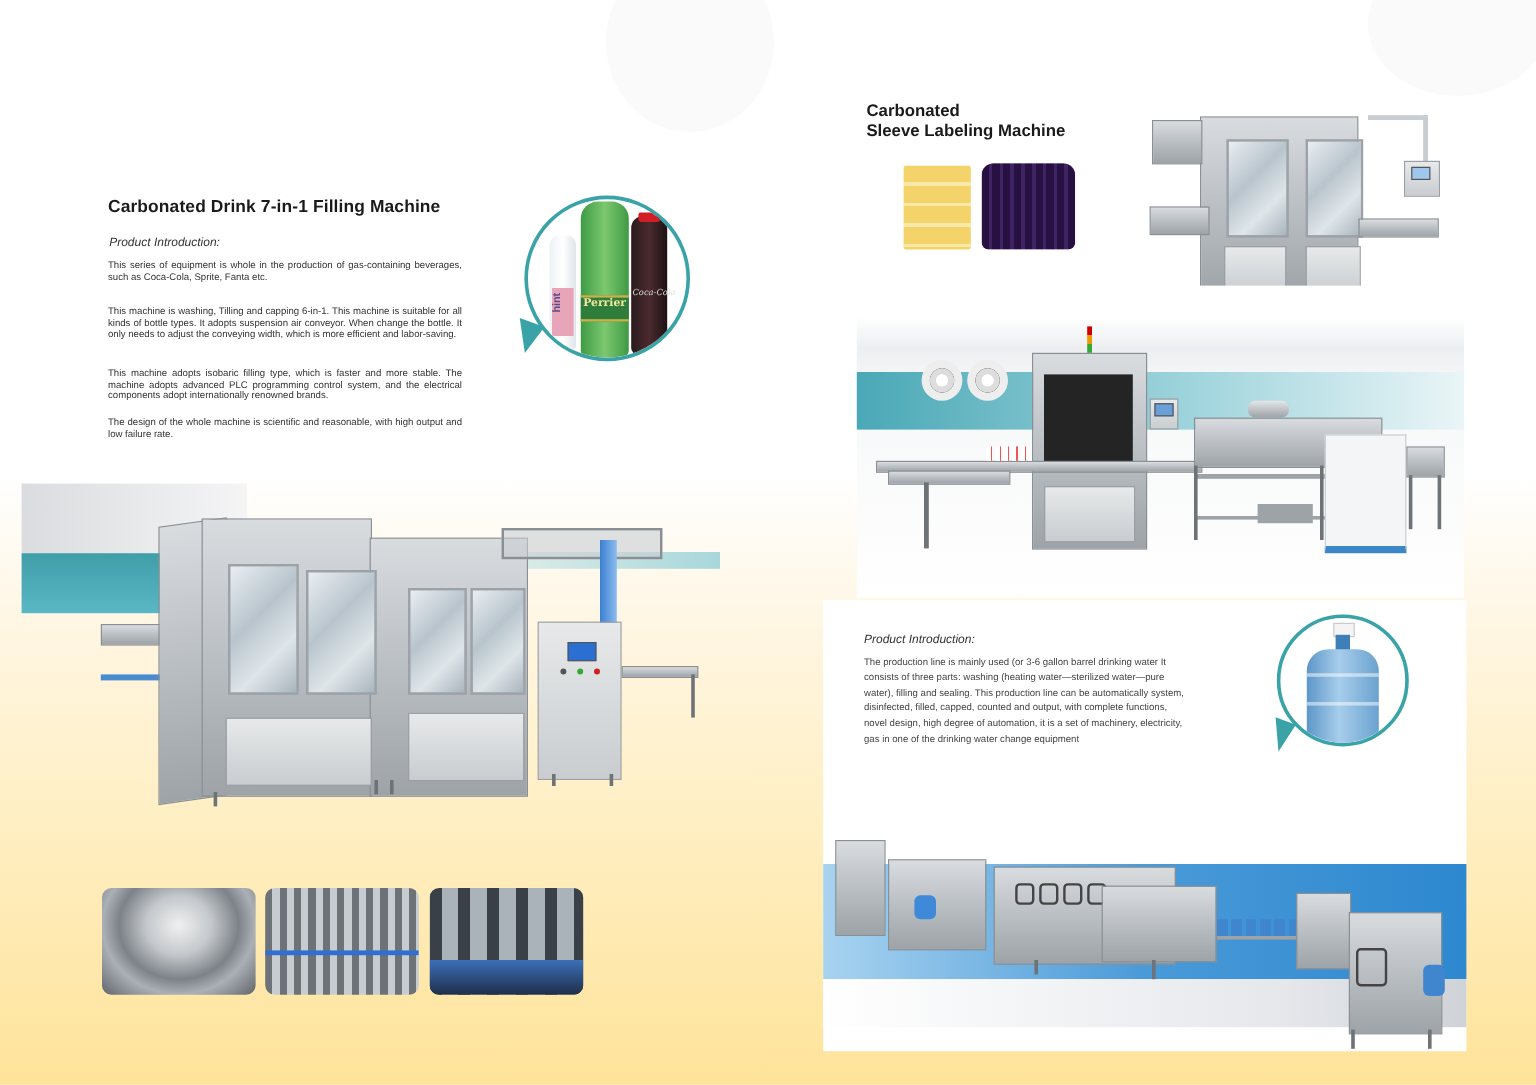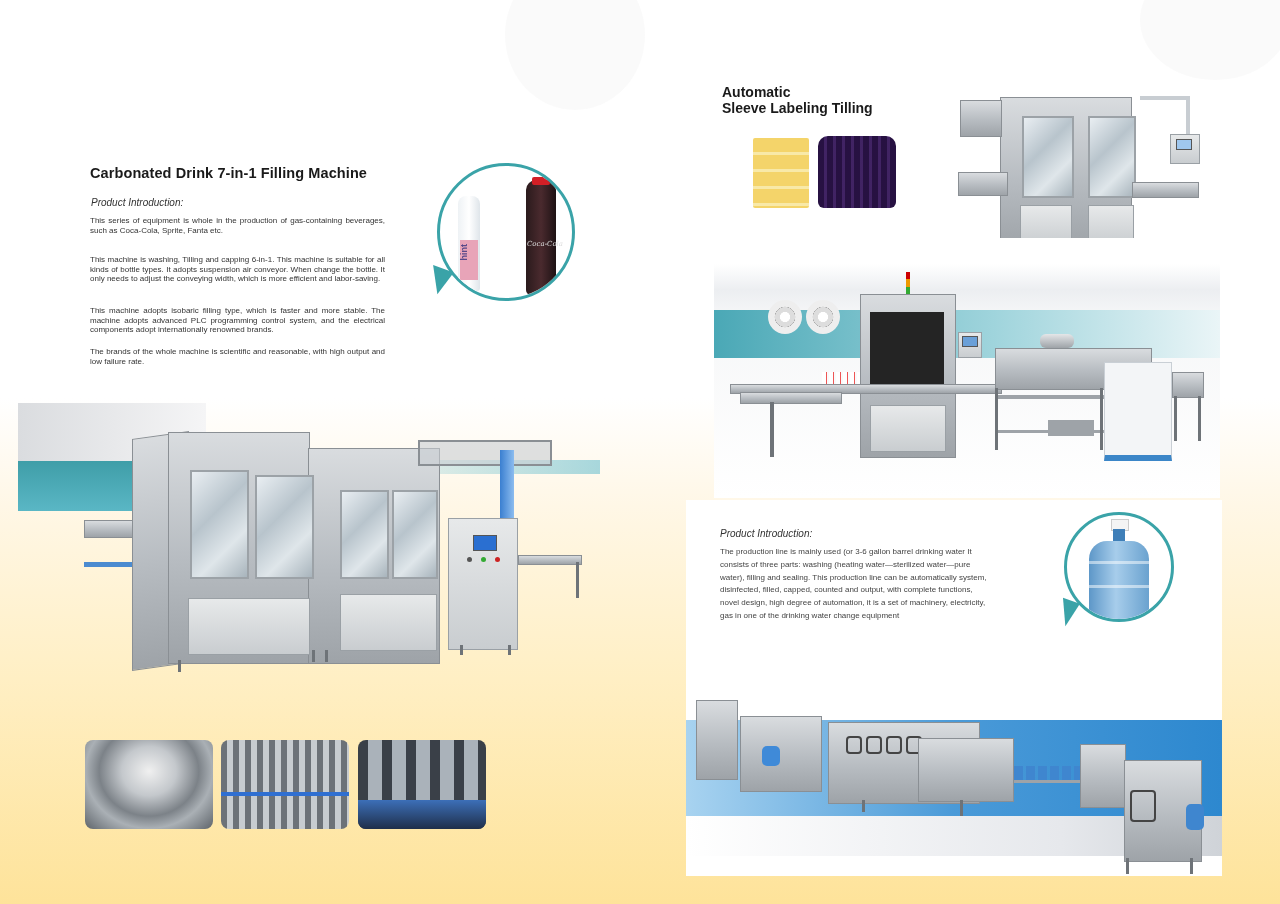--- a/index.html
+++ b/index.html
@@ -31,31 +31,35 @@
 <body>
 
 <div class="ghost" style="left:505px;top:-40px;width:140px;height:150px;"></div>
 <div class="ghost" style="left:1140px;top:-40px;width:150px;height:120px;"></div>
 
 <h1 class="title">Carbonated Drink 7-in-1 Filling Machine</h1>
 <div class="intro-label" style="left:91px;top:197px;">Product Introduction:</div>
 <p class="para" style="left:90px;top:216px;width:295px;">This series of equipment is whole in the production of gas-containing beverages, such as Coca-Cola, Sprite, Fanta etc.</p>
 <p class="para" style="left:90px;top:255px;width:295px;">This machine is washing, Tilling and capping 6-in-1. This machine is suitable for all kinds of bottle types. It adopts suspension air conveyor. When change the bottle. It only needs to adjust the conveying width, which is more efficient and labor-saving.</p>
 <p class="para" style="left:90px;top:306px;width:295px;">This machine adopts isobaric filling type, which is faster and more stable. The machine adopts advanced PLC programming control system, and the electrical components adopt internationally renowned brands.</p>
-<p class="para" style="left:90px;top:347px;width:295px;">The brands of the whole machine is scientific and reasonable, with high output and low failure rate.</p>
+<p class="para" style="left:90px;top:347px;width:295px;">The design of the whole machine is scientific and reasonable, with high output and low failure rate.</p>
 
 <div>
   <div class="tail" style="left:428px;top:268px;border-left:14px solid transparent;border-right:8px solid transparent;border-top:26px solid #3aa3a8;transform:rotate(20deg);"></div>
   <div class="bubble" style="left:437px;top:163px;width:132px;height:132px;">
 
     <div class="abs" style="left:18px;top:30px;width:22px;height:95px;background:linear-gradient(90deg,#eef2f5,#ffffff,#dfe5ea);border-radius:8px 8px 3px 3px;">
       <div class="abs" style="left:2px;top:44px;width:18px;height:40px;background:#e8a4b8;"></div>
       <div class="abs" style="left:1px;top:48px;font-size:9px;font-weight:bold;color:#5a4a8a;writing-mode:vertical-rl;transform:rotate(180deg);">hint</div>
     </div>
 
+    <div class="abs" style="left:44px;top:2px;width:40px;height:130px;background:linear-gradient(90deg,#3e9b45,#7cc86f,#3f9a44);border-radius:14px 14px 6px 6px;">
+      <div class="abs" style="left:0;top:78px;width:40px;height:18px;background:#2f7d3a;border-top:2px solid #c9b24a;border-bottom:2px solid #c9b24a;"></div>
+      <div class="abs" style="left:2px;top:80px;font-size:9px;font-weight:bold;color:#f2e6a0;font-family:'DejaVu Serif',serif;">Perrier</div>
+    </div>
 
     <div class="abs" style="left:86px;top:14px;width:30px;height:115px;background:linear-gradient(90deg,#2a1a1c,#4a2a2e,#1e1214);border-radius:10px 10px 5px 5px;">
       <div class="abs" style="left:6px;top:-3px;width:18px;height:8px;background:#d21f26;border-radius:2px;"></div>
       <div class="abs" style="left:1px;top:60px;font-size:7px;font-style:italic;color:#ddd;font-family:'DejaVu Serif',serif;white-space:nowrap;">Coca-Cola</div>
     </div>
   </div>
 </div>
 
 <div class="band" style="left:18px;top:403px;width:188px;height:58px;background:linear-gradient(90deg,#dadcdf,#f5f5f6);"></div>
 <div class="band" style="left:18px;top:461px;width:170px;height:50px;background:linear-gradient(180deg,#3f9ea8,#5ab7c5);"></div>
@@ -101,22 +105,22 @@
 
 <div class="thumb" style="left:85px;top:740px;width:128px;height:89px;background:radial-gradient(ellipse at 50% 35%,#f0f0f0 0%,#c4c8cc 30%,#7c8288 55%,#aab0b5 70%,#5e646a 100%);"></div>
 <div class="thumb" style="left:221px;top:740px;width:128px;height:89px;background:repeating-linear-gradient(90deg,#6c7278 0 6px,#c7ccd0 6px 12px);">
   <div class="abs" style="left:0;top:52px;width:128px;height:4px;background:#2f6fd1;"></div>
 </div>
 <div class="thumb" style="left:358px;top:740px;width:128px;height:89px;background:repeating-linear-gradient(90deg,#3a4048 0 10px,#aab2ba 10px 24px);">
   <div class="abs" style="left:0;top:60px;width:128px;height:29px;background:linear-gradient(180deg,#3c6fb8,#1f2f4a);"></div>
 </div>
 
 <div class="sleeve-title">
-  <div>Automatic</div>
-  <div>Sleeve Labeling Tilling</div>
+  <div>Carbonated</div>
+  <div>Sleeve Labeling Machine</div>
 </div>
 
 <div class="abs" style="left:753px;top:138px;width:56px;height:70px;background:repeating-linear-gradient(180deg,#f4d46a 0 14px,#f8e9a8 14px 17px);border-radius:2px;"></div>
 <div class="abs" style="left:818px;top:136px;width:78px;height:72px;border-radius:10px 10px 6px 6px;background:repeating-linear-gradient(90deg,#5c3a7a 0 6px,#9a7ab8 6px 9px),#6b4a8a;background-blend-mode:multiply;"></div>
 
 <div>
   <div class="abs steel" style="left:1000px;top:97px;width:130px;height:150px;"></div>
   <div class="abs glass" style="left:1022px;top:116px;width:48px;height:78px;"></div>
   <div class="abs glass" style="left:1088px;top:116px;width:44px;height:78px;"></div>
   <div class="abs panel" style="left:1020px;top:205px;width:50px;height:38px;"></div>

